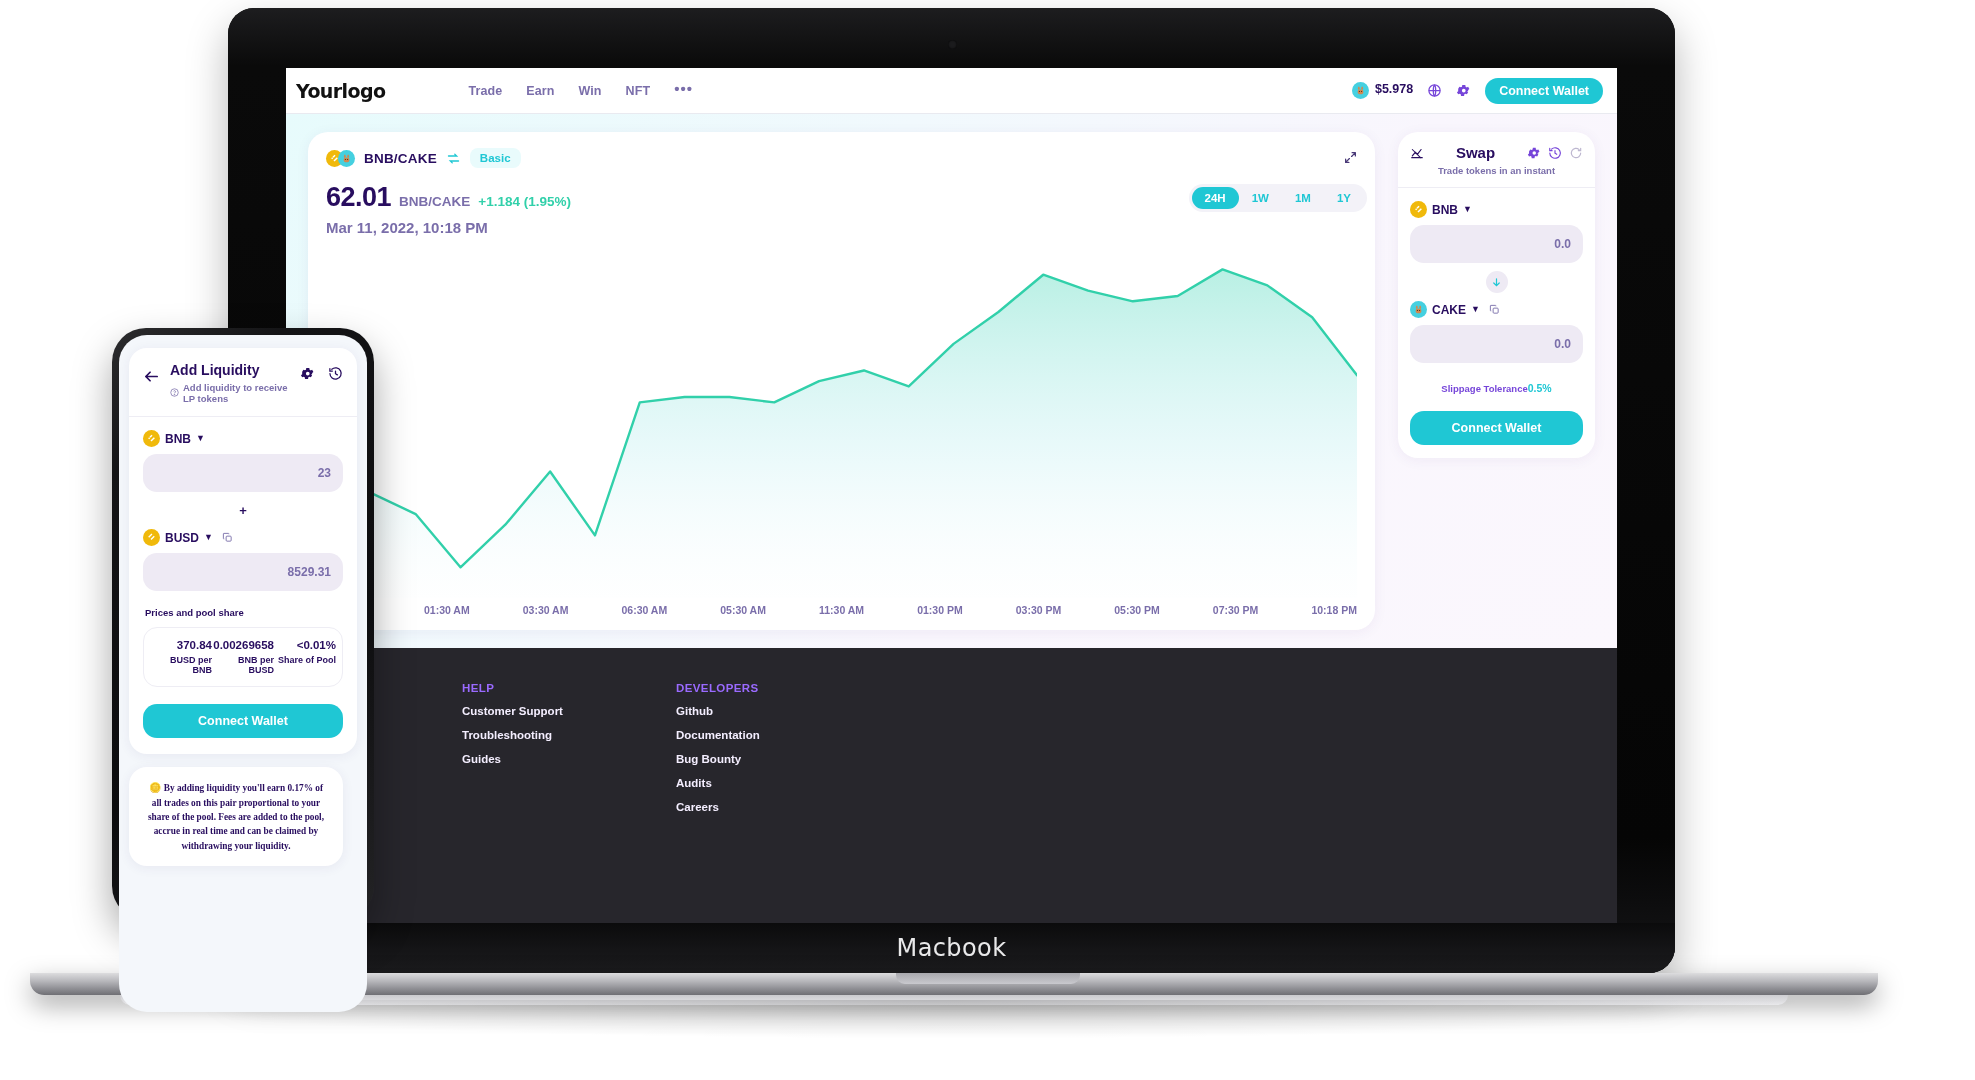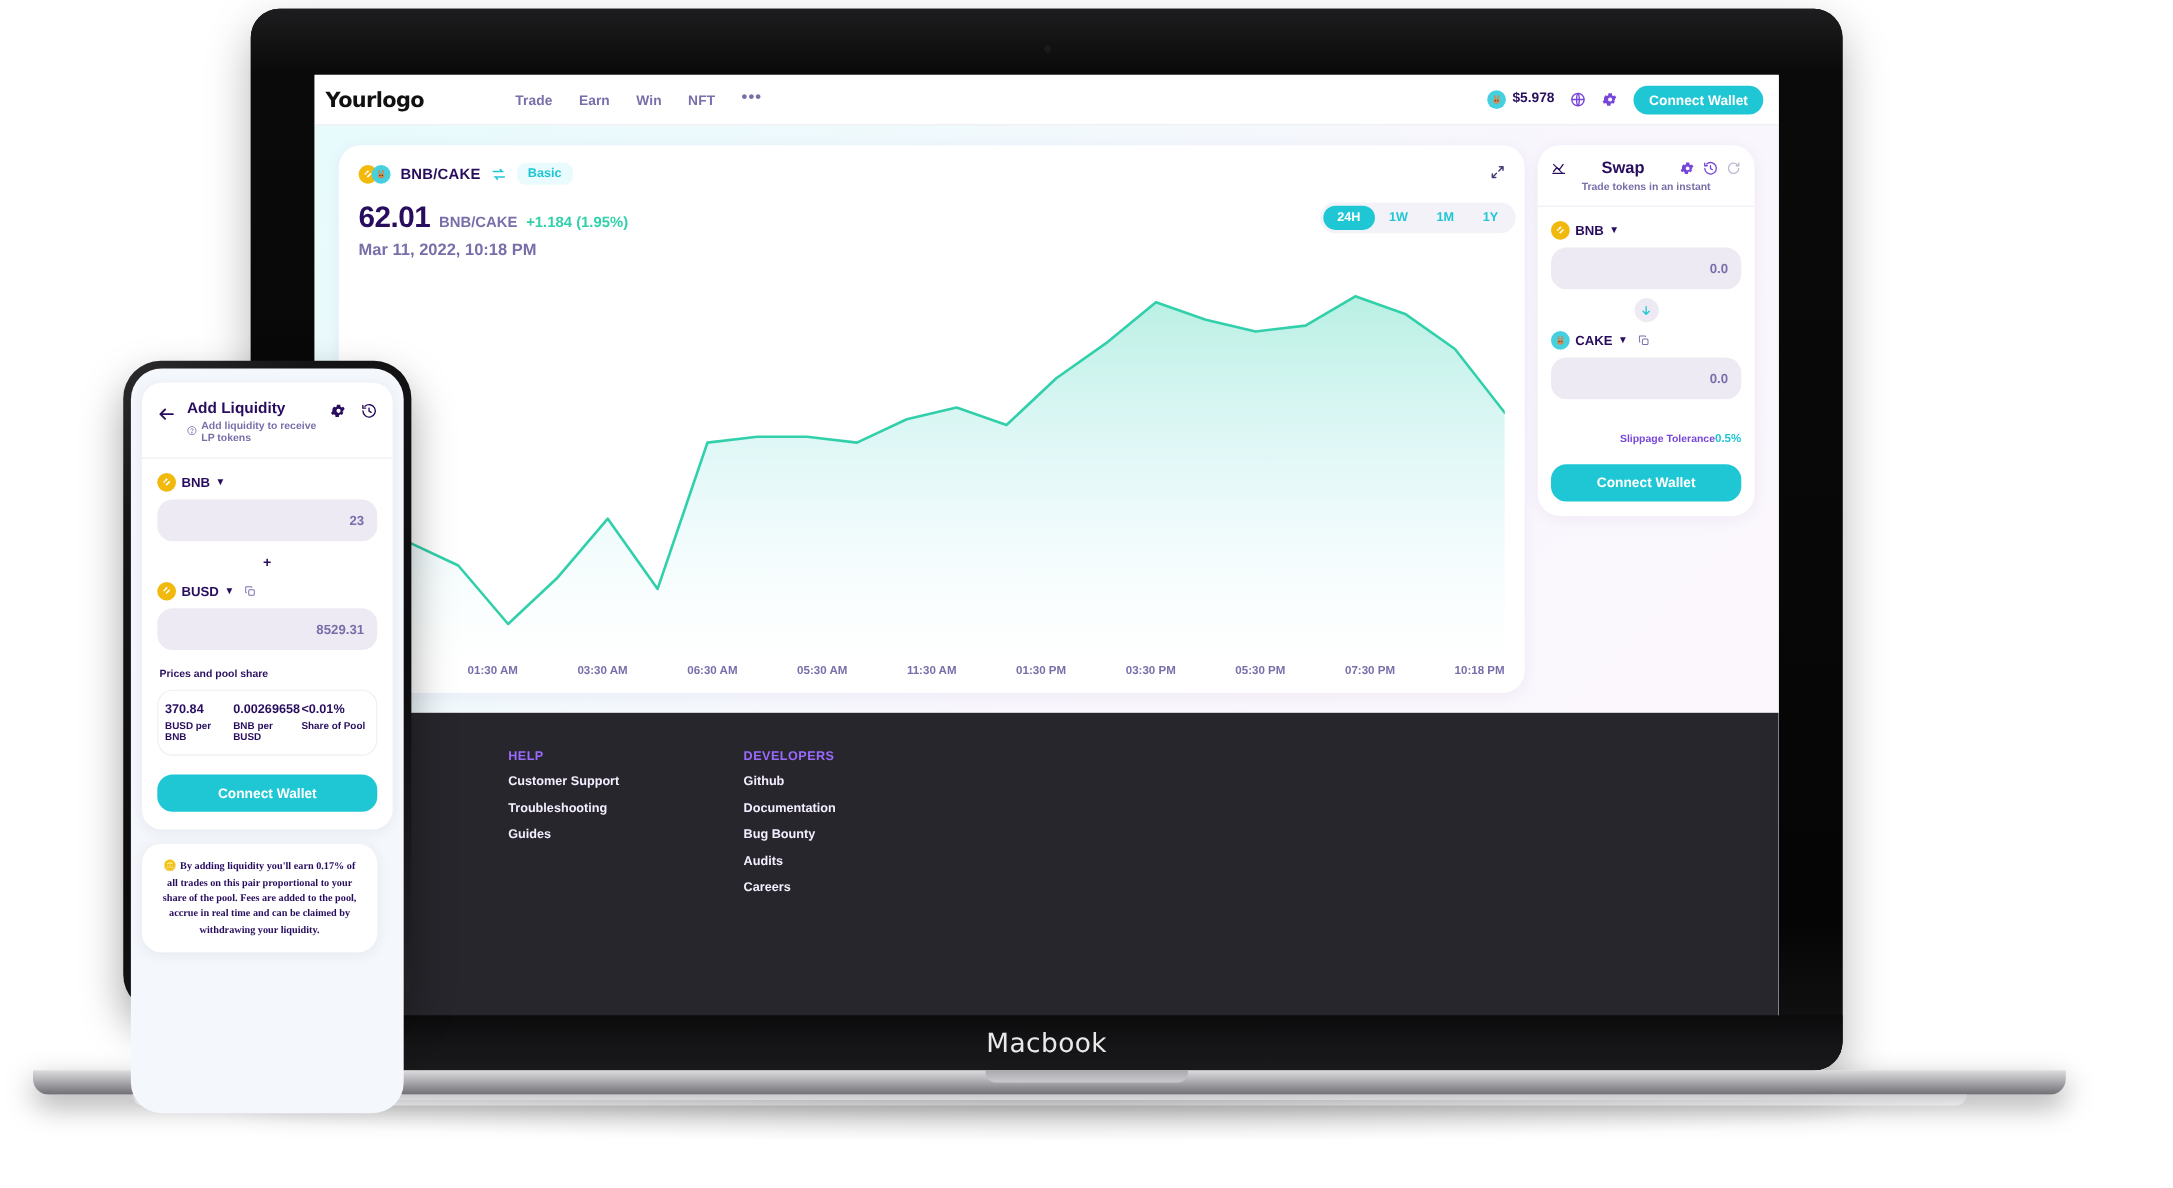--- a/index.html
+++ b/index.html
@@ -83,21 +83,21 @@
   .icon-btn { color: #7645d9; display: flex; align-items: center; cursor: pointer; }
   .connect-btn {
     background: #1fc7d4; color: #fff; border: none; border-radius: 14px;
     padding: 6px 14px; font-size: 12.5px; font-weight: bold; cursor: pointer;
     font-family: "Liberation Sans", sans-serif;
   }
 
   .page-body {
     height: 534px;
     background: linear-gradient(135deg,#e7fbfc 0%,#f1f9fd 34%,#f9f6fd 62%,#fbf7fd 100%);
-    padding: 18px 22px; display: flex; gap: 12px;
+    padding: 18px 22px; display: flex; gap: 23px;
   }
 
   
   .chart-card {
     flex: 1; background: #fff; border-radius: 20px;
     box-shadow: 0 2px 14px rgba(60,40,120,.06);
     padding: 16px 18px 10px 18px; display: flex; flex-direction: column;
     position: relative; overflow: hidden;
   }
   .pair-row { display: flex; align-items: center; gap: 9px; }
@@ -155,21 +155,21 @@
     display: flex; align-items: center; justify-content: flex-end;
     padding: 0 12px; font-size: 12px; font-weight: bold; color: #7a6eaa;
     cursor: text;
   }
   .arrow-wrap { display: flex; justify-content: center; margin: 8px 0 8px 0; }
   .arrow-circle {
     width: 22px; height: 22px; border-radius: 50%; background: #eeeaf4;
     display: flex; align-items: center; justify-content: center;
     color: #1fc7d4; cursor: pointer;
   }
-  .slippage-row { display: flex; justify-content: flex-end; align-items: center; margin-top: 30px; }
+  .slippage-row { display: flex; justify-content: center; align-items: center; margin-top: 19px; }
   .slippage-label { font-size: 9.5px; font-weight: bold; color: #7645d9; }
   .slippage-val { font-size: 10.5px; font-weight: bold; color: #1fc7d4; }
   .wide-btn {
     width: 100%; background: #1fc7d4; color: #fff; border: none;
     border-radius: 14px; padding: 10px 0; font-size: 12.5px; font-weight: bold;
     margin-top: 17px; cursor: pointer; font-family: "Liberation Sans", sans-serif;
   }
 
   
   .footer {
@@ -204,21 +204,21 @@
   .liq-title { font-size: 14px; font-weight: bold; color: #280d5f; }
   .liq-sub { font-size: 9.5px; font-weight: bold; color: #7a6eaa; margin-top: 4px; display: flex; align-items: center; gap: 4px; }
   .liq-head-icons { margin-left: auto; display: flex; gap: 13px; align-items: center; margin-top: 4px; }
   .liq-divider { height: 1px; background: #eeedf4; margin: 12px -14px 13px -14px; }
   .plus-sign { text-align: center; color: #280d5f; font-size: 13px; font-weight: bold; margin: 11px 0 11px 0; }
   .pool-label { font-size: 9.5px; font-weight: bold; color: #280d5f; margin: 16px 0 9px 2px; }
   .pool-box {
     border: 1px solid #eeedf4; border-radius: 14px; padding: 11px 6px;
     display: flex;
   }
-  .pool-cell { flex: 1; text-align: left; }
+  .pool-cell { flex: 1; text-align: right; }
   .pool-val { font-size: 11.5px; font-weight: bold; color: #280d5f; }
   .pool-cap { font-size: 9px; font-weight: bold; color: #280d5f; margin-top: 4px; }
   .note-card {
     margin: 13px 24px 0 10px; background: #fff; border-radius: 18px;
     box-shadow: 0 2px 12px rgba(60,40,120,.07);
     padding: 13px 14px; text-align: center;
     font-size: 9.3px; font-weight: bold; color: #280d5f; line-height: 1.55; font-family: Liberation Serif, serif;
   }
   .note-emoji { font-size: 10px; }
 </style>

